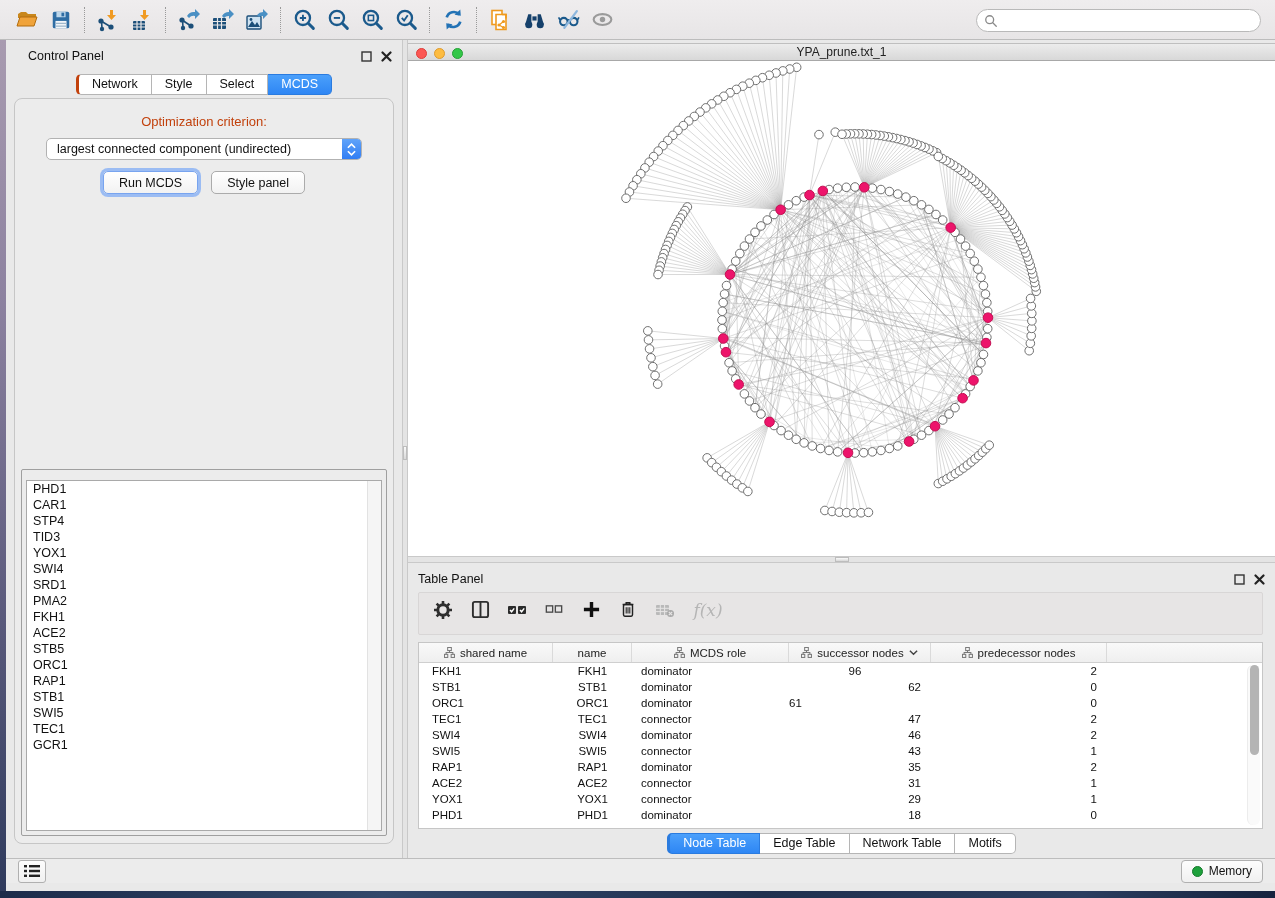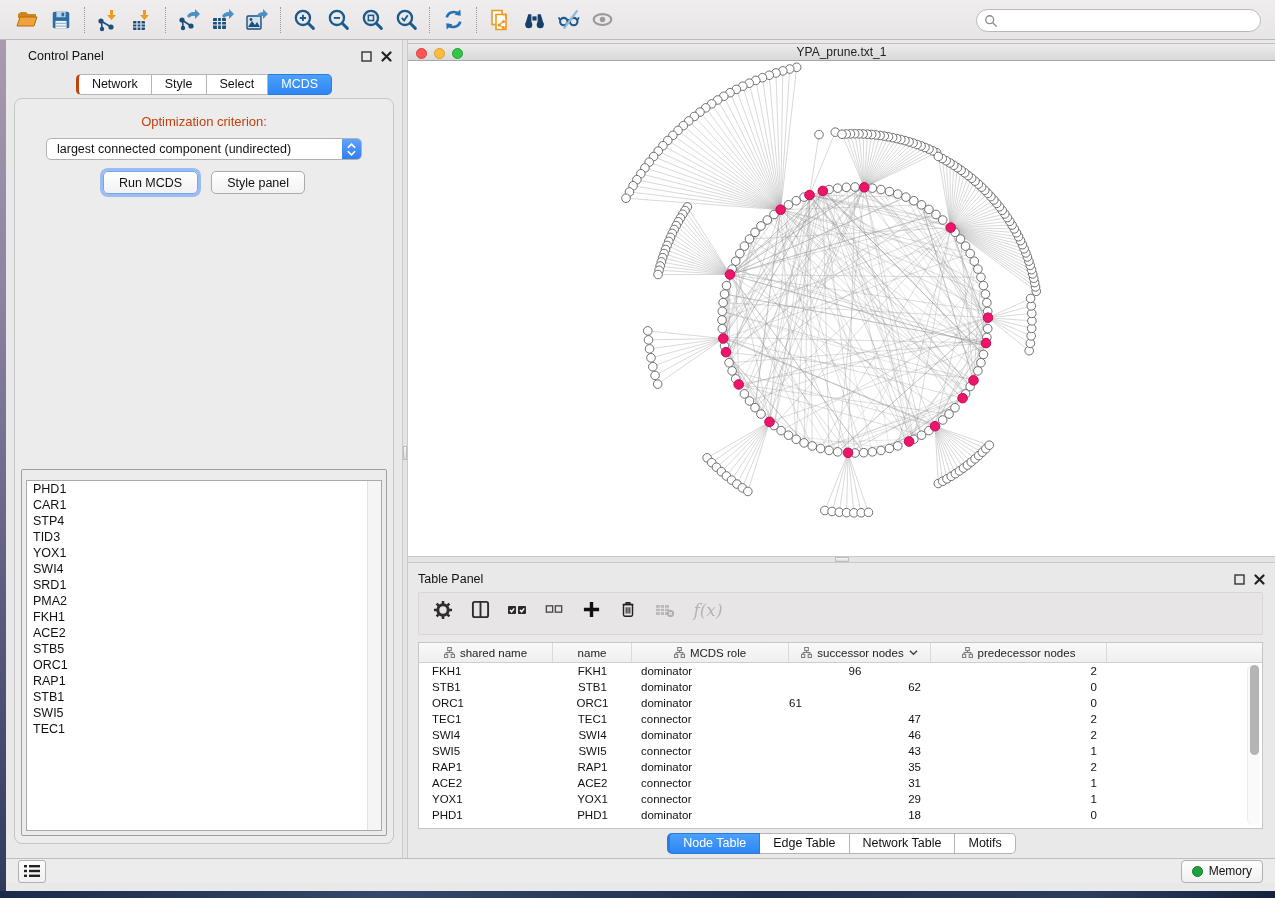--- a/index.html
+++ b/index.html
@@ -301,20 +301,21 @@
               <div class="mcds-item">SRD1</div>
               <div class="mcds-item">PMA2</div>
               <div class="mcds-item">FKH1</div>
               <div class="mcds-item">ACE2</div>
               <div class="mcds-item">STB5</div>
               <div class="mcds-item">ORC1</div>
               <div class="mcds-item">RAP1</div>
               <div class="mcds-item">STB1</div>
               <div class="mcds-item">SWI5</div>
               <div class="mcds-item">TEC1</div>
+              <div class="mcds-item">GCR1</div>
             </div>
           <div class="mcds-scroll"></div>
         </div>
       </div>
     </div>
   </div>
 
   <div class="vsplit">
       <div class="vgrip"></div>
     </div>

